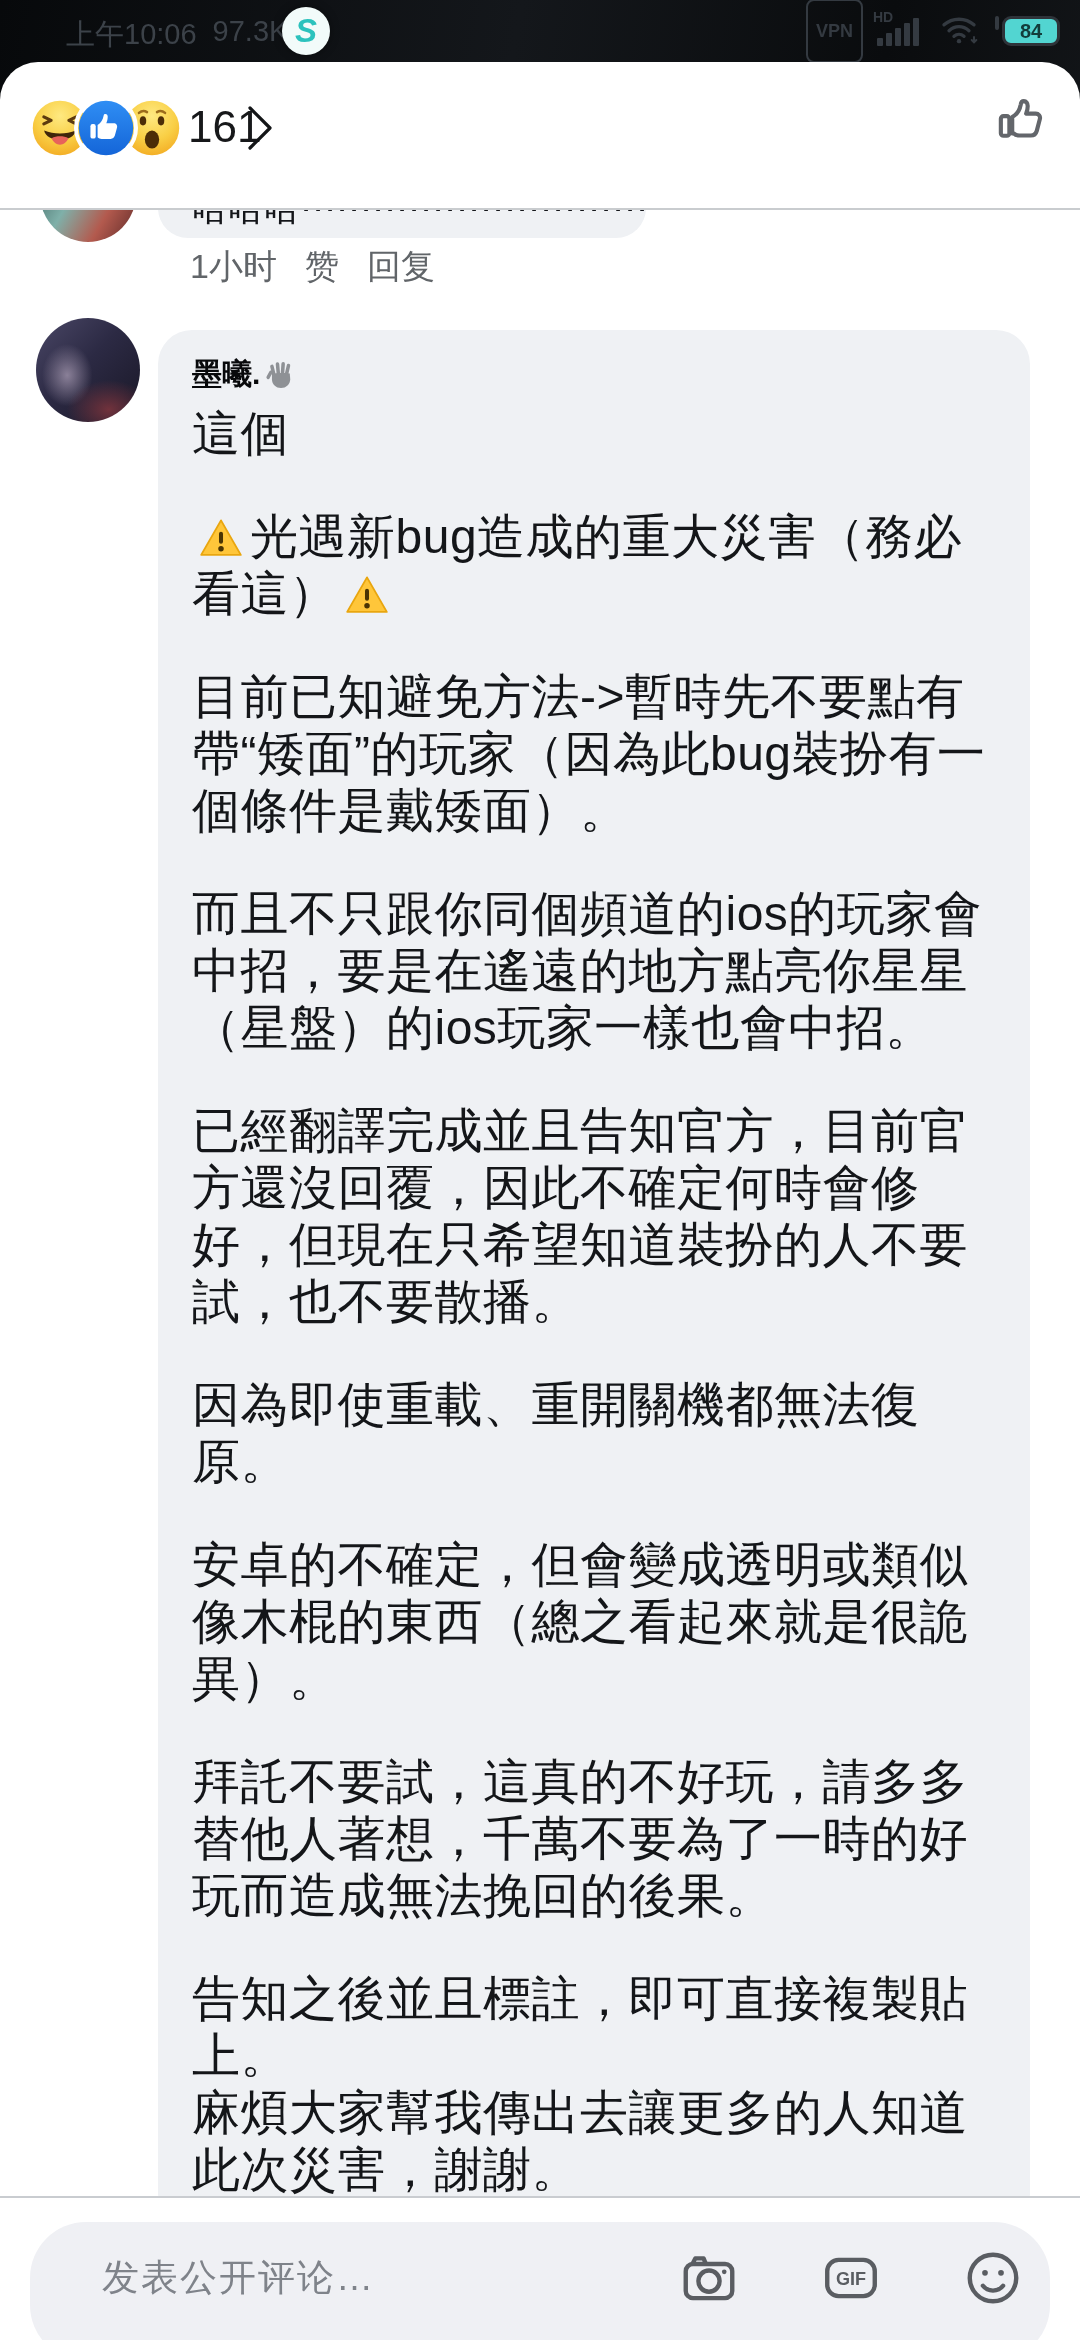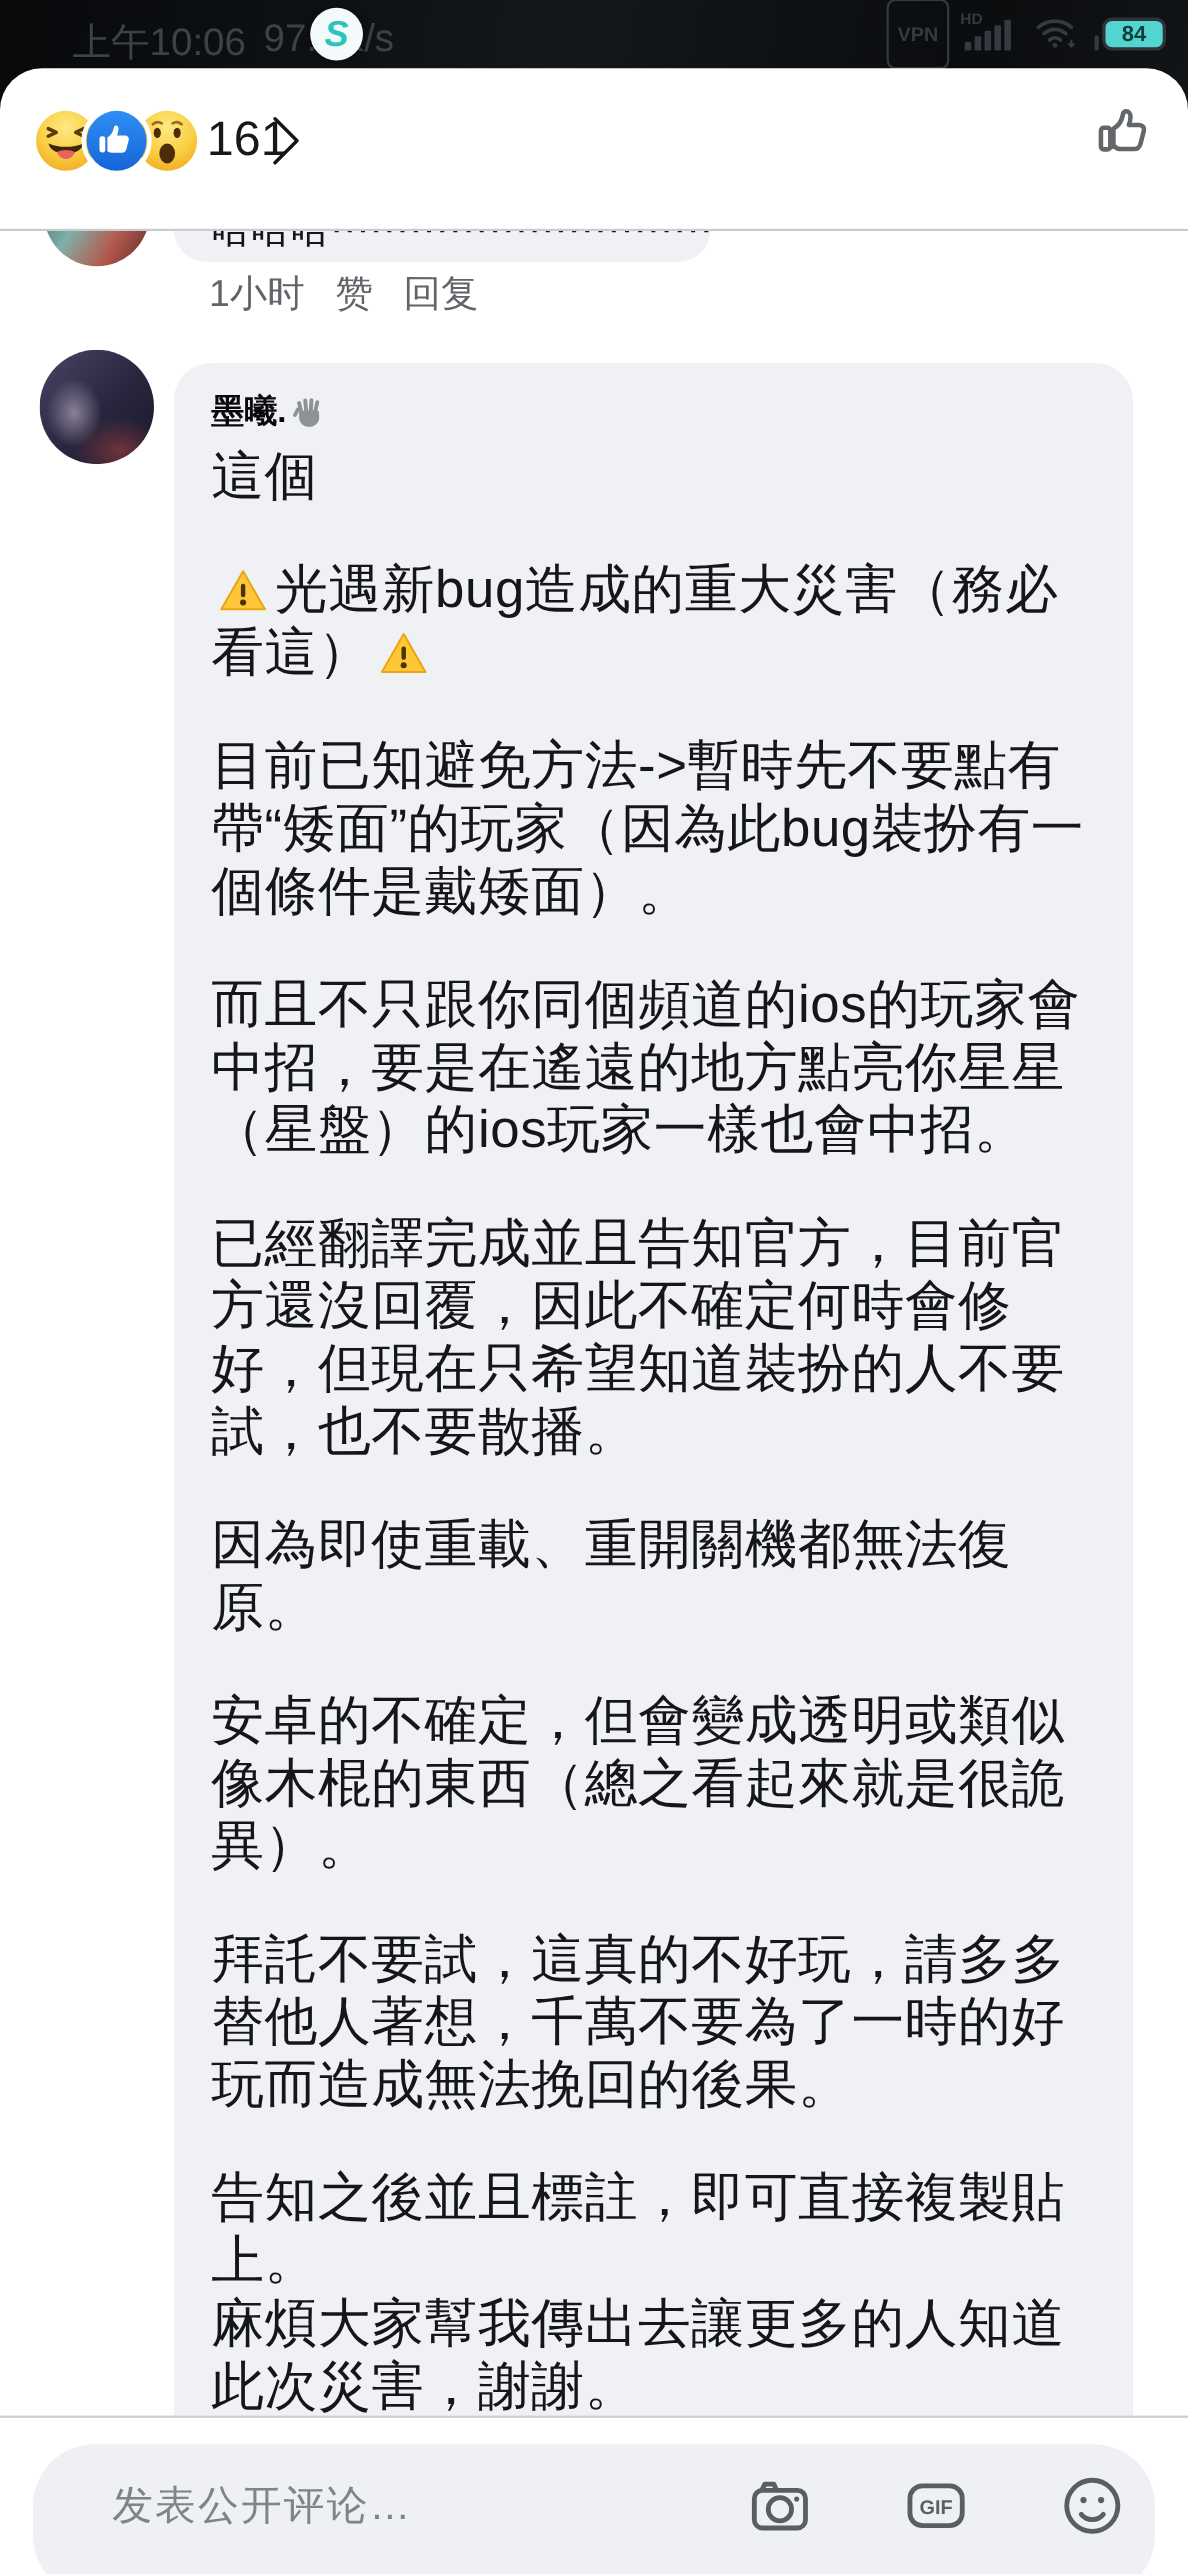--- a/index.html
+++ b/index.html
@@ -2,31 +2,31 @@
 <html><head>
 <meta charset="utf-8">
 <style>
   *{margin:0;padding:0;box-sizing:border-box}
   html,body{width:1080px;height:2340px;overflow:hidden}
   body{position:relative;font-family:"Liberation Sans","DejaVu Sans",sans-serif;
        background:linear-gradient(100deg,#07090b,#14171b 35%,#0a0c0e 60%,#181b1f 85%,#090b0d);}
 
   
   .statusbar{position:absolute;top:0;left:0;right:0;height:62px;color:#3d434a}
-  .sb-left{position:absolute;left:66px;top:15px;display:flex;gap:16px;font-size:35px;color:#3c4249}
+  .sb-left{position:absolute;left:66px;top:15px;display:flex;gap:16px;font-size:29px;color:#3c4249}
   .s-bubble{position:absolute;left:282px;top:7px;width:48px;height:48px;border-radius:50%;
             background:#f2fbfa;display:flex;align-items:center;justify-content:center;
             color:#2cc2bd;font-size:33px;font-weight:700;font-style:italic;box-shadow:0 0 10px rgba(0,0,0,.4)}
   .sb-right{position:absolute;right:20px;top:13px;display:flex;align-items:center;gap:14px;height:36px}
   .vpn{border:2.5px solid #343a41;border-radius:8px;font-size:18px;font-weight:700;color:#343a41;padding:21px 8px;line-height:1}
   .sig{position:relative;width:46px;height:36px}
   .sig .hd{position:absolute;left:-4px;top:-4px;font-size:14px;font-weight:700;color:#343a41}
   .sig .bars{position:absolute;bottom:3px;left:0;display:flex;align-items:flex-end;gap:3px}
   .sig .bars i{display:block;width:6px;background:#343a41;border-radius:1px}
-  .batt{display:flex;align-items:flex-end}
+  .batt{display:flex;align-items:flex-start}
   .batt .cap{width:4px;height:14px;background:#343a41;border-radius:2px;margin-right:3px}
   .batt .body{width:58px;height:30px;border:3px solid #2e3339;border-radius:9px;background:#52d5d1;
               display:flex;align-items:center;justify-content:center;font-size:20px;font-weight:700;color:#123d3b}
 
   
   .sheet{position:absolute;top:62px;left:0;right:0;bottom:0;background:#fff;border-radius:38px 38px 0 0}
 
   
   .rx-header{position:absolute;top:0;left:0;right:0;height:146px}
   .rx-group{position:absolute;left:28px;top:34px;height:66px}

